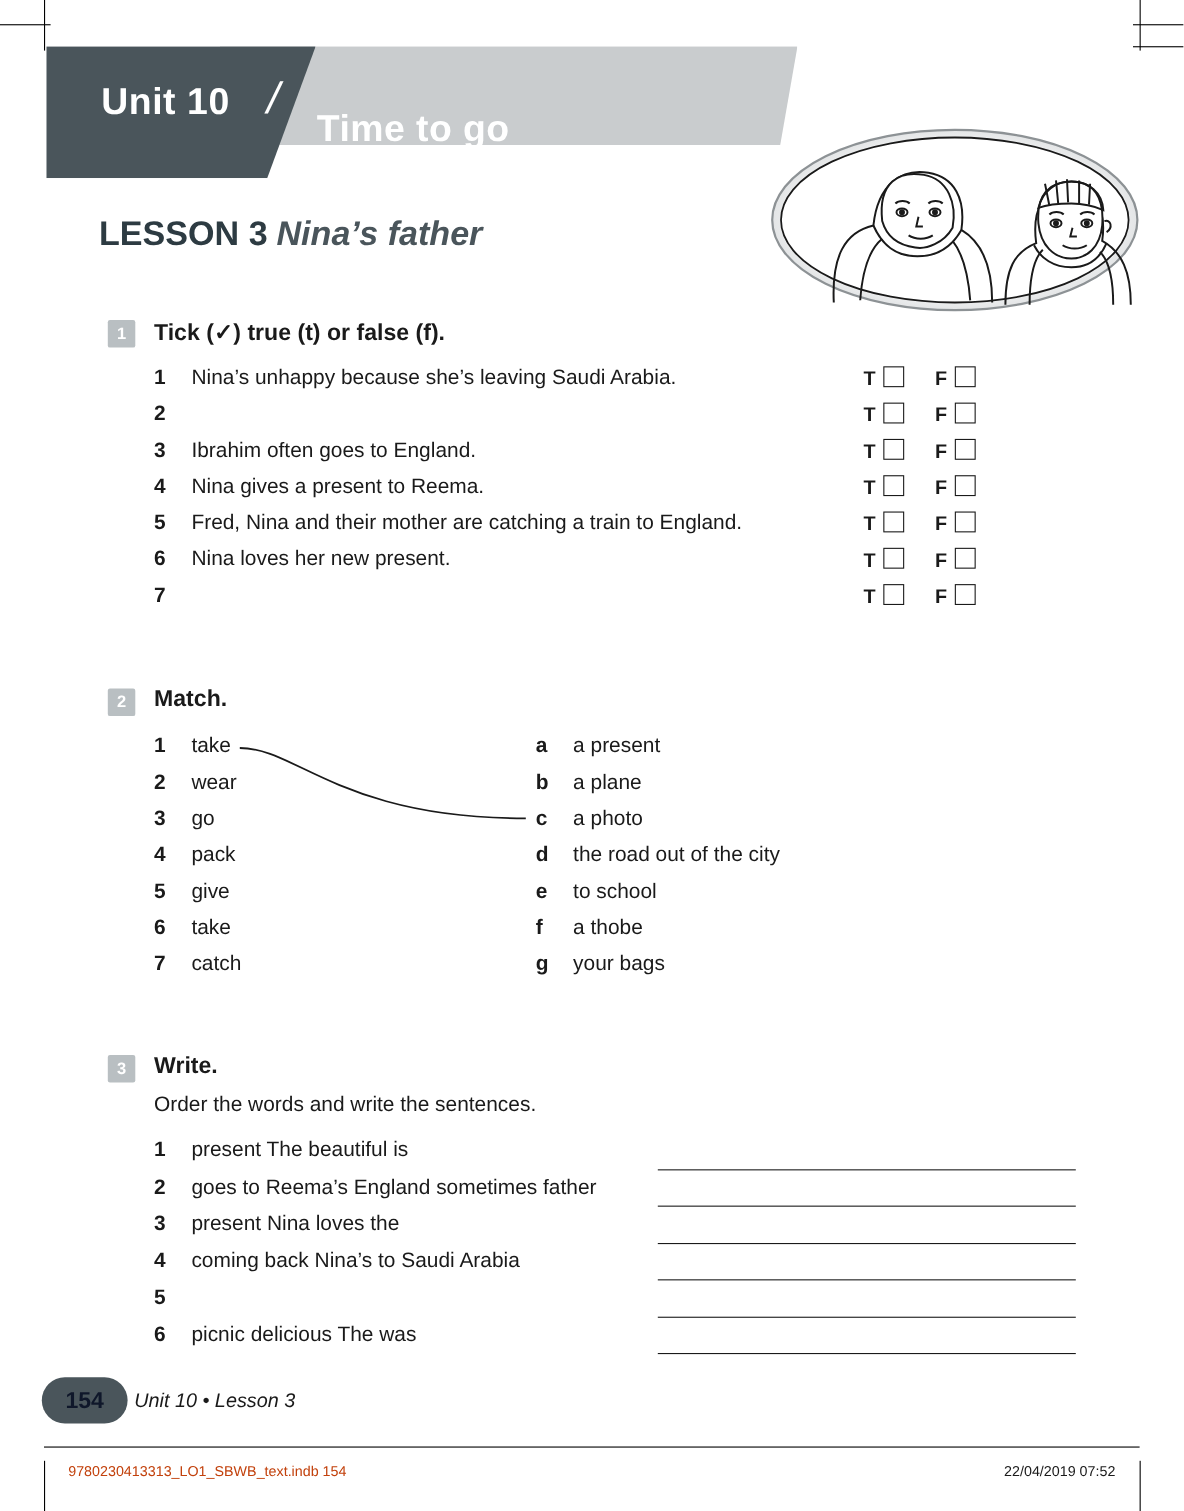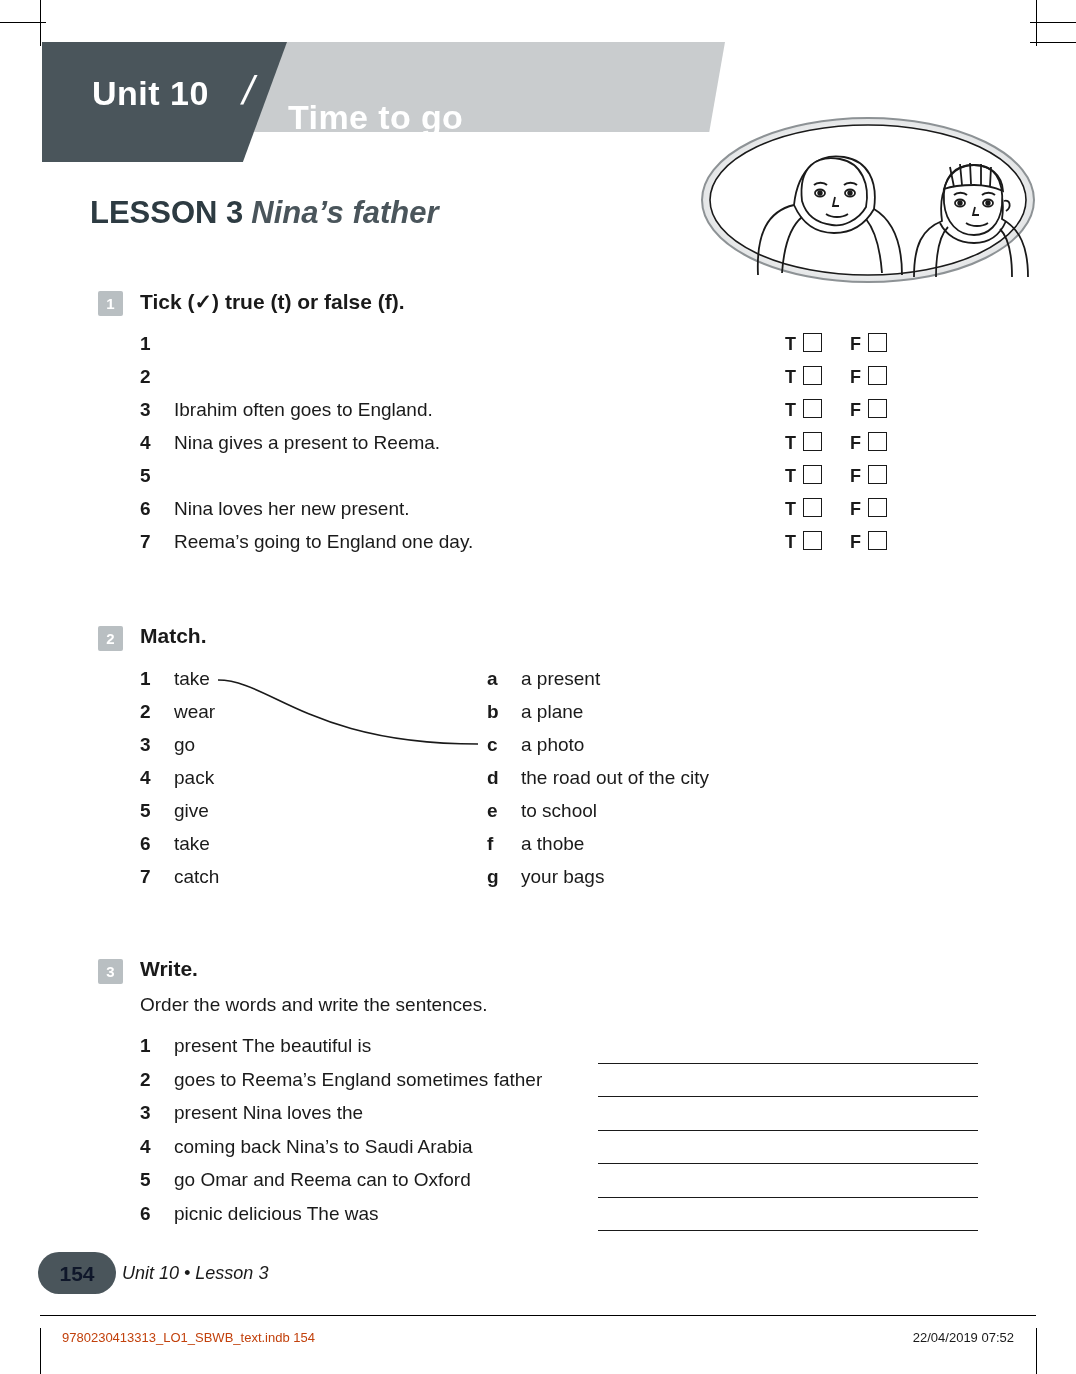--- a/index.html
+++ b/index.html
@@ -337,20 +337,21 @@
 <div class="lesson-title">
   <span>LESSON 3</span><span class="ital">Nina’s father</span>
 </div>
 
 <div class="ex-num" style="left:98px; top:291px;">1</div>
 <div class="ex-head" style="left:140px; top:290px;">Tick (✓) true (t) or false (f).</div>
 
 <div id="ex1-list">
   <div class="q-row">
     <span class="q-num">1</span>
+    <span class="q-text">Nina’s unhappy because she’s leaving Saudi Arabia.</span>
     <span class="tf t"><span>T</span><span class="box"></span></span>
     <span class="tf f"><span>F</span><span class="box"></span></span>
   </div>
   <div class="q-row">
     <span class="q-num">2</span>
     <span class="tf t"><span>T</span><span class="box"></span></span>
     <span class="tf f"><span>F</span><span class="box"></span></span>
   </div>
   <div class="q-row">
     <span class="q-num">3</span>
@@ -359,32 +360,32 @@
     <span class="tf f"><span>F</span><span class="box"></span></span>
   </div>
   <div class="q-row">
     <span class="q-num">4</span>
     <span class="q-text">Nina gives a present to Reema.</span>
     <span class="tf t"><span>T</span><span class="box"></span></span>
     <span class="tf f"><span>F</span><span class="box"></span></span>
   </div>
   <div class="q-row">
     <span class="q-num">5</span>
+    <span class="q-text">Fred, Nina and their mother are catching a train to England.</span>
     <span class="tf t"><span>T</span><span class="box"></span></span>
     <span class="tf f"><span>F</span><span class="box"></span></span>
   </div>
   <div class="q-row">
     <span class="q-num">6</span>
     <span class="q-text">Nina loves her new present.</span>
     <span class="tf t"><span>T</span><span class="box"></span></span>
     <span class="tf f"><span>F</span><span class="box"></span></span>
   </div>
   <div class="q-row">
     <span class="q-num">7</span>
-    <span class="q-text">Reema’s going to England one day.</span>
     <span class="tf t"><span>T</span><span class="box"></span></span>
     <span class="tf f"><span>F</span><span class="box"></span></span>
   </div>
 </div>
 
 <div class="ex-num" style="left:98px; top:626px;">2</div>
 <div class="ex-head" style="left:140px; top:624px;">Match.</div>
 
 <div id="ex2-left">
   <div class="m-row">
@@ -475,21 +476,20 @@
     <span class="w-ans"></span>
   </div>
   <div class="w-row">
     <span class="w-num">4</span>
     <span class="w-text">coming back Nina’s to Saudi Arabia</span>
     <span class="w-line"></span>
     <span class="w-ans"></span>
   </div>
   <div class="w-row">
     <span class="w-num">5</span>
-    <span class="w-text">go Omar and Reema can to Oxford</span>
     <span class="w-line"></span>
     <span class="w-ans"></span>
   </div>
   <div class="w-row">
     <span class="w-num">6</span>
     <span class="w-text">picnic delicious The was</span>
     <span class="w-line"></span>
     <span class="w-ans"></span>
   </div>
 </div>

